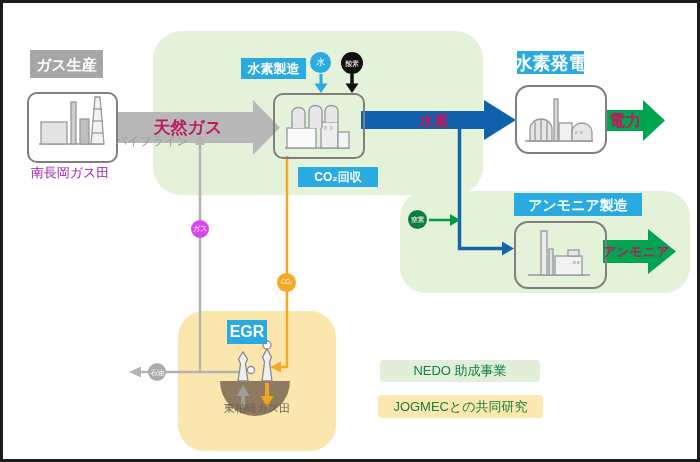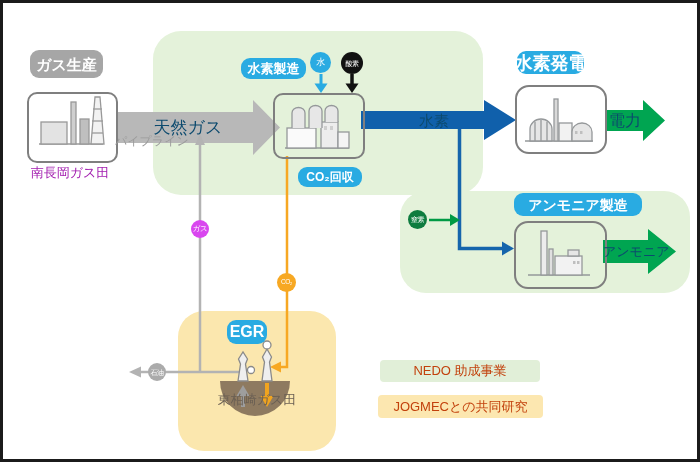--- a/index.html
+++ b/index.html
@@ -17,56 +17,56 @@
   .pbox{position:absolute;z-index:3;border:2px solid #7f7f7f;background:transparent;}
   .pbox.white{background:#fff;}
   .box-gasfield{left:24px;top:89px;width:87px;height:67px;border-radius:10px;}
   .box-h2{left:270px;top:90px;width:88px;height:62px;border-radius:10px;}
   .box-power{left:512px;top:82px;width:88px;height:65px;border-radius:14px;}
   .box-nh3{left:511px;top:218px;width:89px;height:64px;border-radius:14px;}
   .pbox svg{position:absolute;left:0;top:0;}
 
   
   .slabel{position:absolute;z-index:4;display:flex;align-items:center;justify-content:center;
-          color:#fff;font-weight:bold;border-radius:9px;white-space:nowrap;line-height:1;}
+          color:#fff;font-weight:bold;border-radius:0;white-space:nowrap;line-height:1;}
   .blue{background:#29abe2;}
   .gray{background:#a6a6a6;}
   .lab-gasprod{left:27px;top:47px;width:73px;height:28px;font-size:15px;}
   .lab-h2prod{left:238px;top:55px;width:65px;height:21px;font-size:13px;}
-  .lab-co2cap{left:295px;top:164px;width:64px;height:20px;font-size:12px;text-align:right;}
+  .lab-co2cap{left:295px;top:164px;width:80px;height:20px;font-size:12px;text-align:right;}
   .lab-power{left:514px;top:48px;width:67px;height:23px;font-size:18px;}
   .lab-nh3{left:511px;top:190px;width:128px;height:23px;font-size:14px;}
   .lab-egr{left:224px;top:317px;width:40px;height:24px;font-size:16px;}
 
   
-  .flowtext{position:absolute;z-index:4;color:#0c4a6e;font-weight:normal;text-align:center;white-space:nowrap;line-height:1;}
+  .flowtext{position:absolute;z-index:4;color:#be185d;font-weight:bold;text-align:center;white-space:nowrap;line-height:1;}
   .ft-gas{left:147px;top:116px;width:76px;font-size:17px;}
   .ft-h2{left:403px;top:110px;width:56px;font-size:15px;}
   .ft-elec{left:604px;top:110px;width:36px;font-size:16px;}
   .ft-nh3{left:600px;top:242px;width:60px;font-size:13px;}
   .ft-pipeline{left:112px;top:132px;width:46px;font-size:12px;color:#9b9b9b;font-weight:normal;}
 
   
   .tag{position:absolute;z-index:4;border-radius:50%;color:#fff;display:flex;align-items:center;justify-content:center;
        white-space:nowrap;line-height:1;letter-spacing:-0.5px;}
   .tag-water{left:307px;top:49px;width:21px;height:21px;background:#29abe2;font-size:9px;}
   .tag-oxygen{left:338px;top:49px;width:22px;height:22px;background:#111;font-size:7px;}
   .tag-gas{left:188px;top:217px;width:18px;height:18px;background:#d946ef;font-size:7.5px;}
   .tag-co2{left:274px;top:270px;width:19px;height:19px;background:#f7a823;font-size:6.5px;}
   .tag-oil{left:145px;top:360px;width:18px;height:18px;background:#ababab;font-size:7px;}
   .tag-n2{left:405px;top:207px;width:19px;height:19px;background:#0e7c3f;font-size:7px;}
 
   
   .caption{position:absolute;z-index:4;text-align:center;color:#a21caf;white-space:nowrap;line-height:1.35;}
   .cap-gasfield{left:12px;top:161px;width:110px;font-size:13px;}
-  .cap-egr{left:175px;top:388px;width:158px;font-size:13px;color:#6a5f53;}
+  .cap-egr{left:175px;top:398px;width:158px;font-size:11px;color:#6a5f53;}
 
   
   .legend{position:absolute;z-index:4;display:flex;align-items:center;justify-content:center;
-          border-radius:4px;font-size:13px;color:#c2410c;white-space:nowrap;}
+          border-radius:4px;font-size:13px;color:#15803d;white-space:nowrap;}
   .leg-nedo{left:377px;top:357px;width:160px;height:22px;background:#e1efd8;}
   .leg-jogmec{left:375px;top:392px;width:165px;height:23px;background:#fce7b0;}
 </style>
 </head>
 <body>
 
 <div class="canvas">
 
   <div class="region region-h2"></div>
   <div class="region region-nh3"></div>

